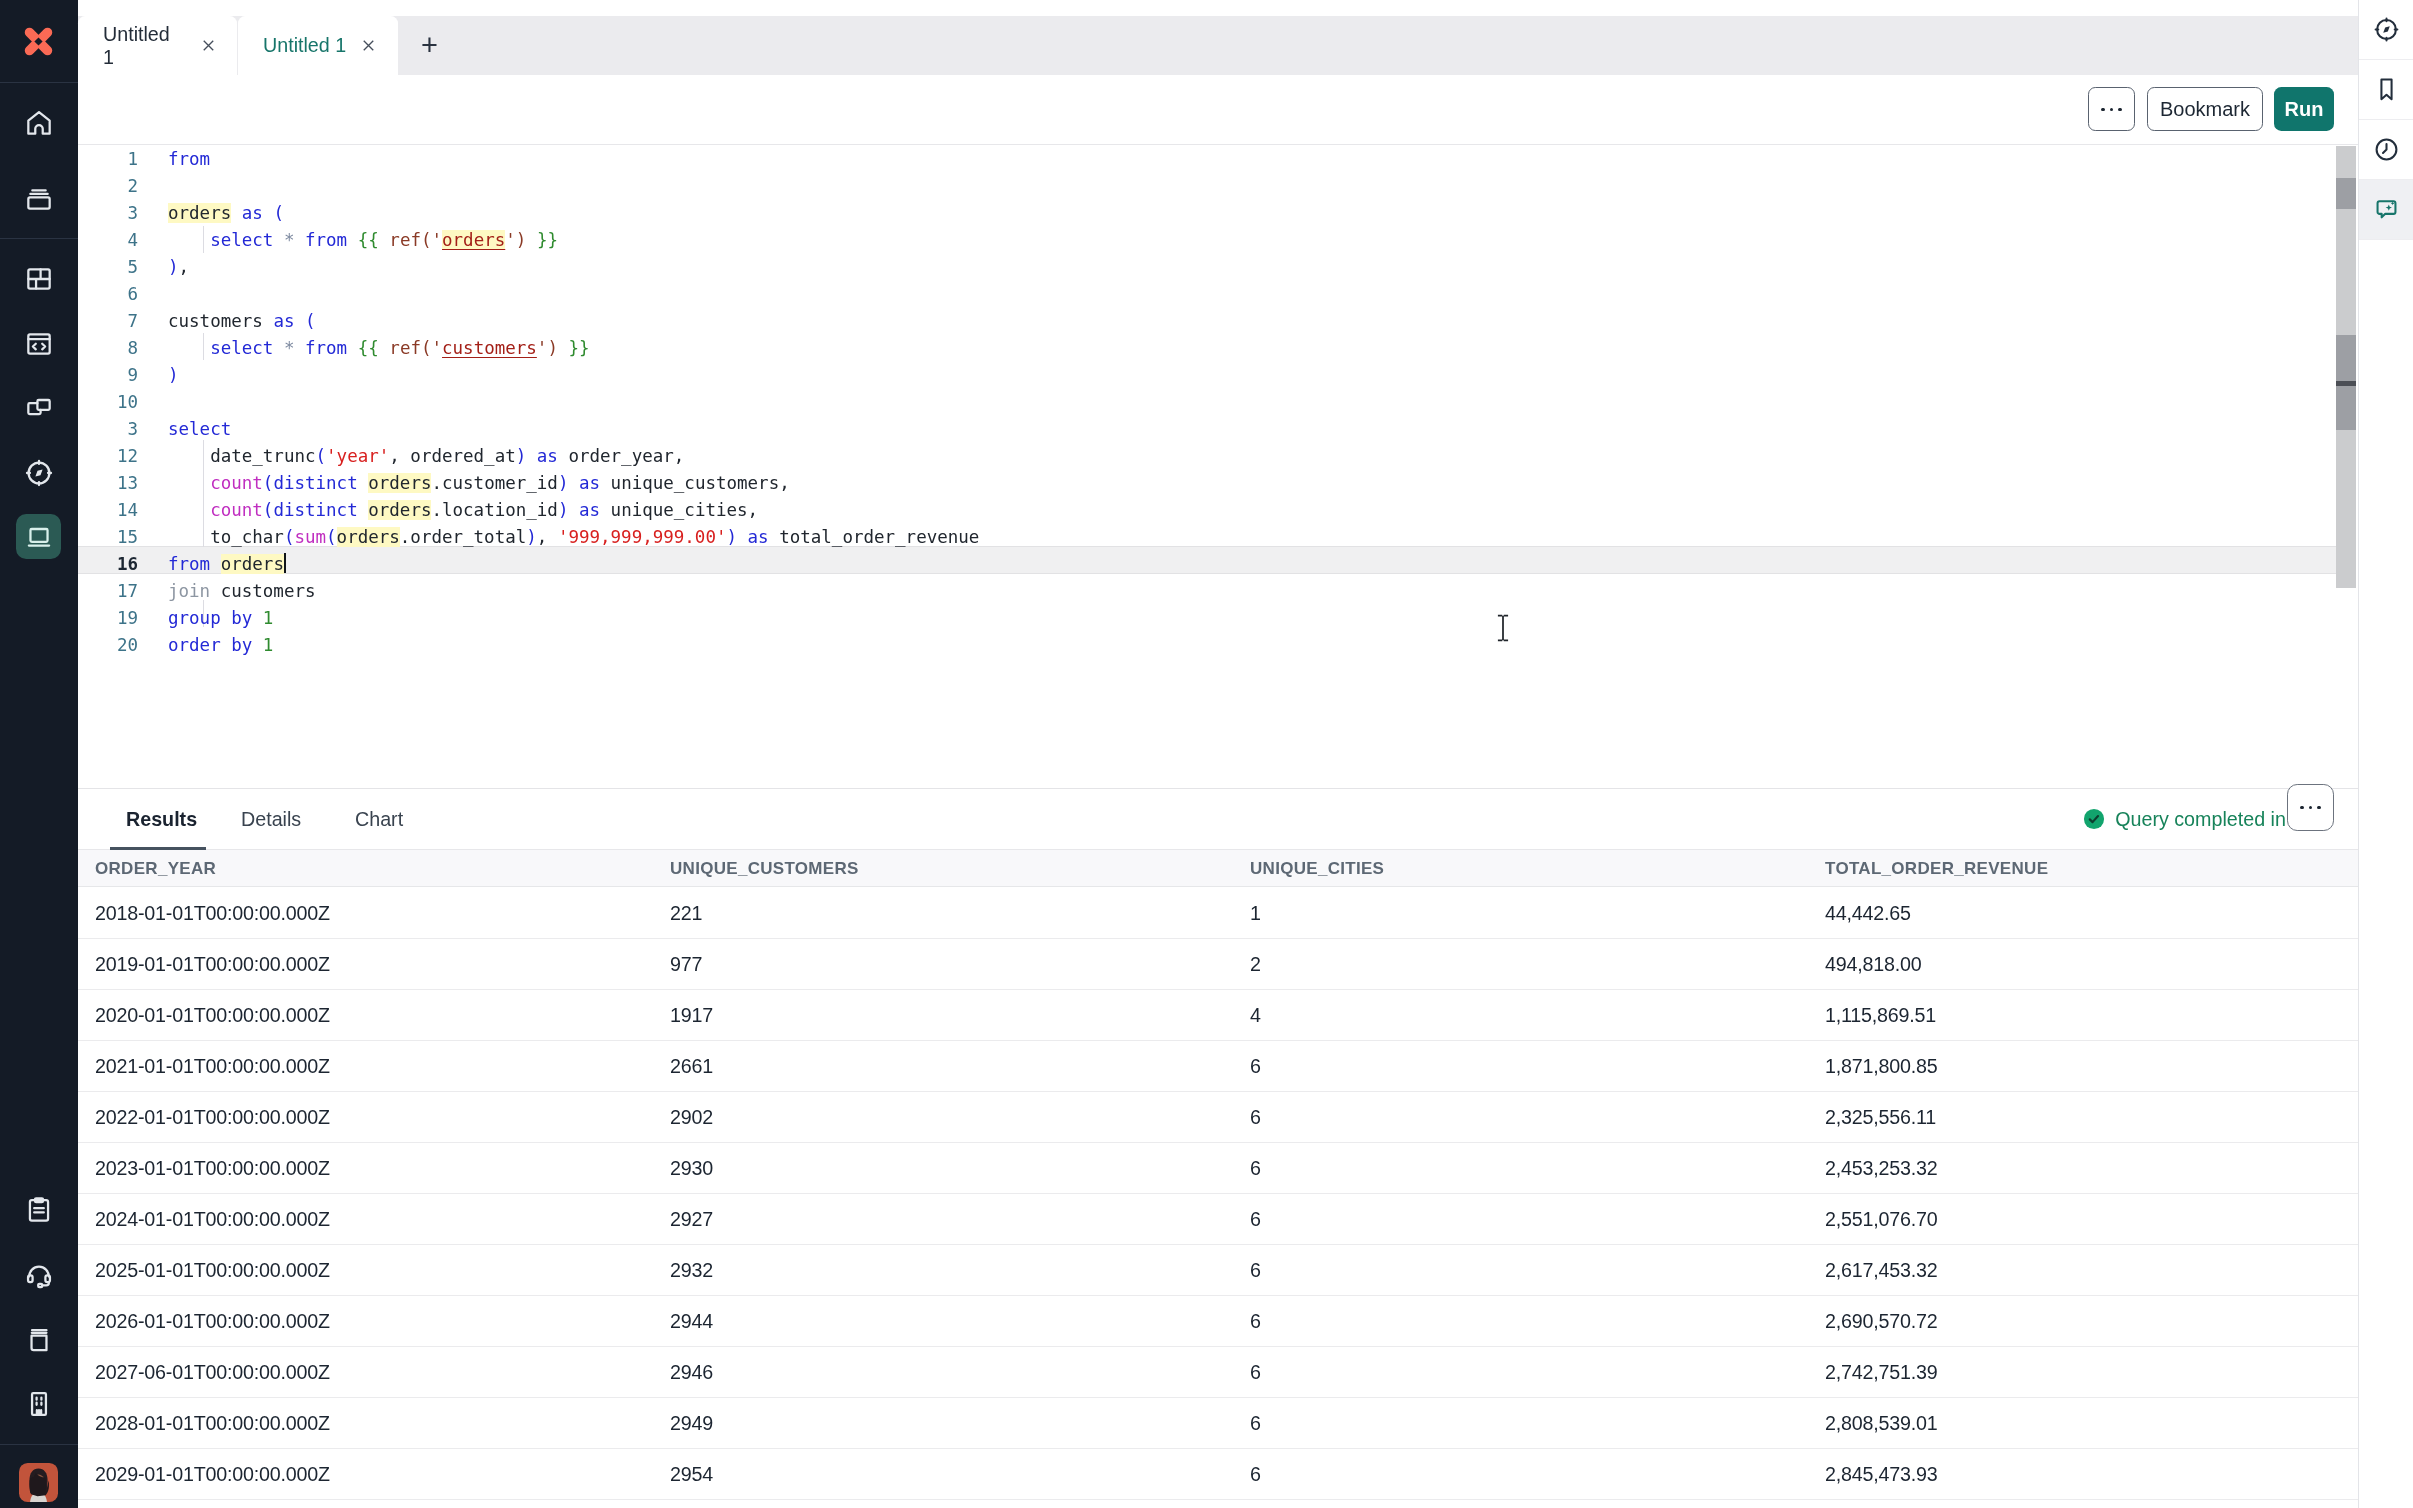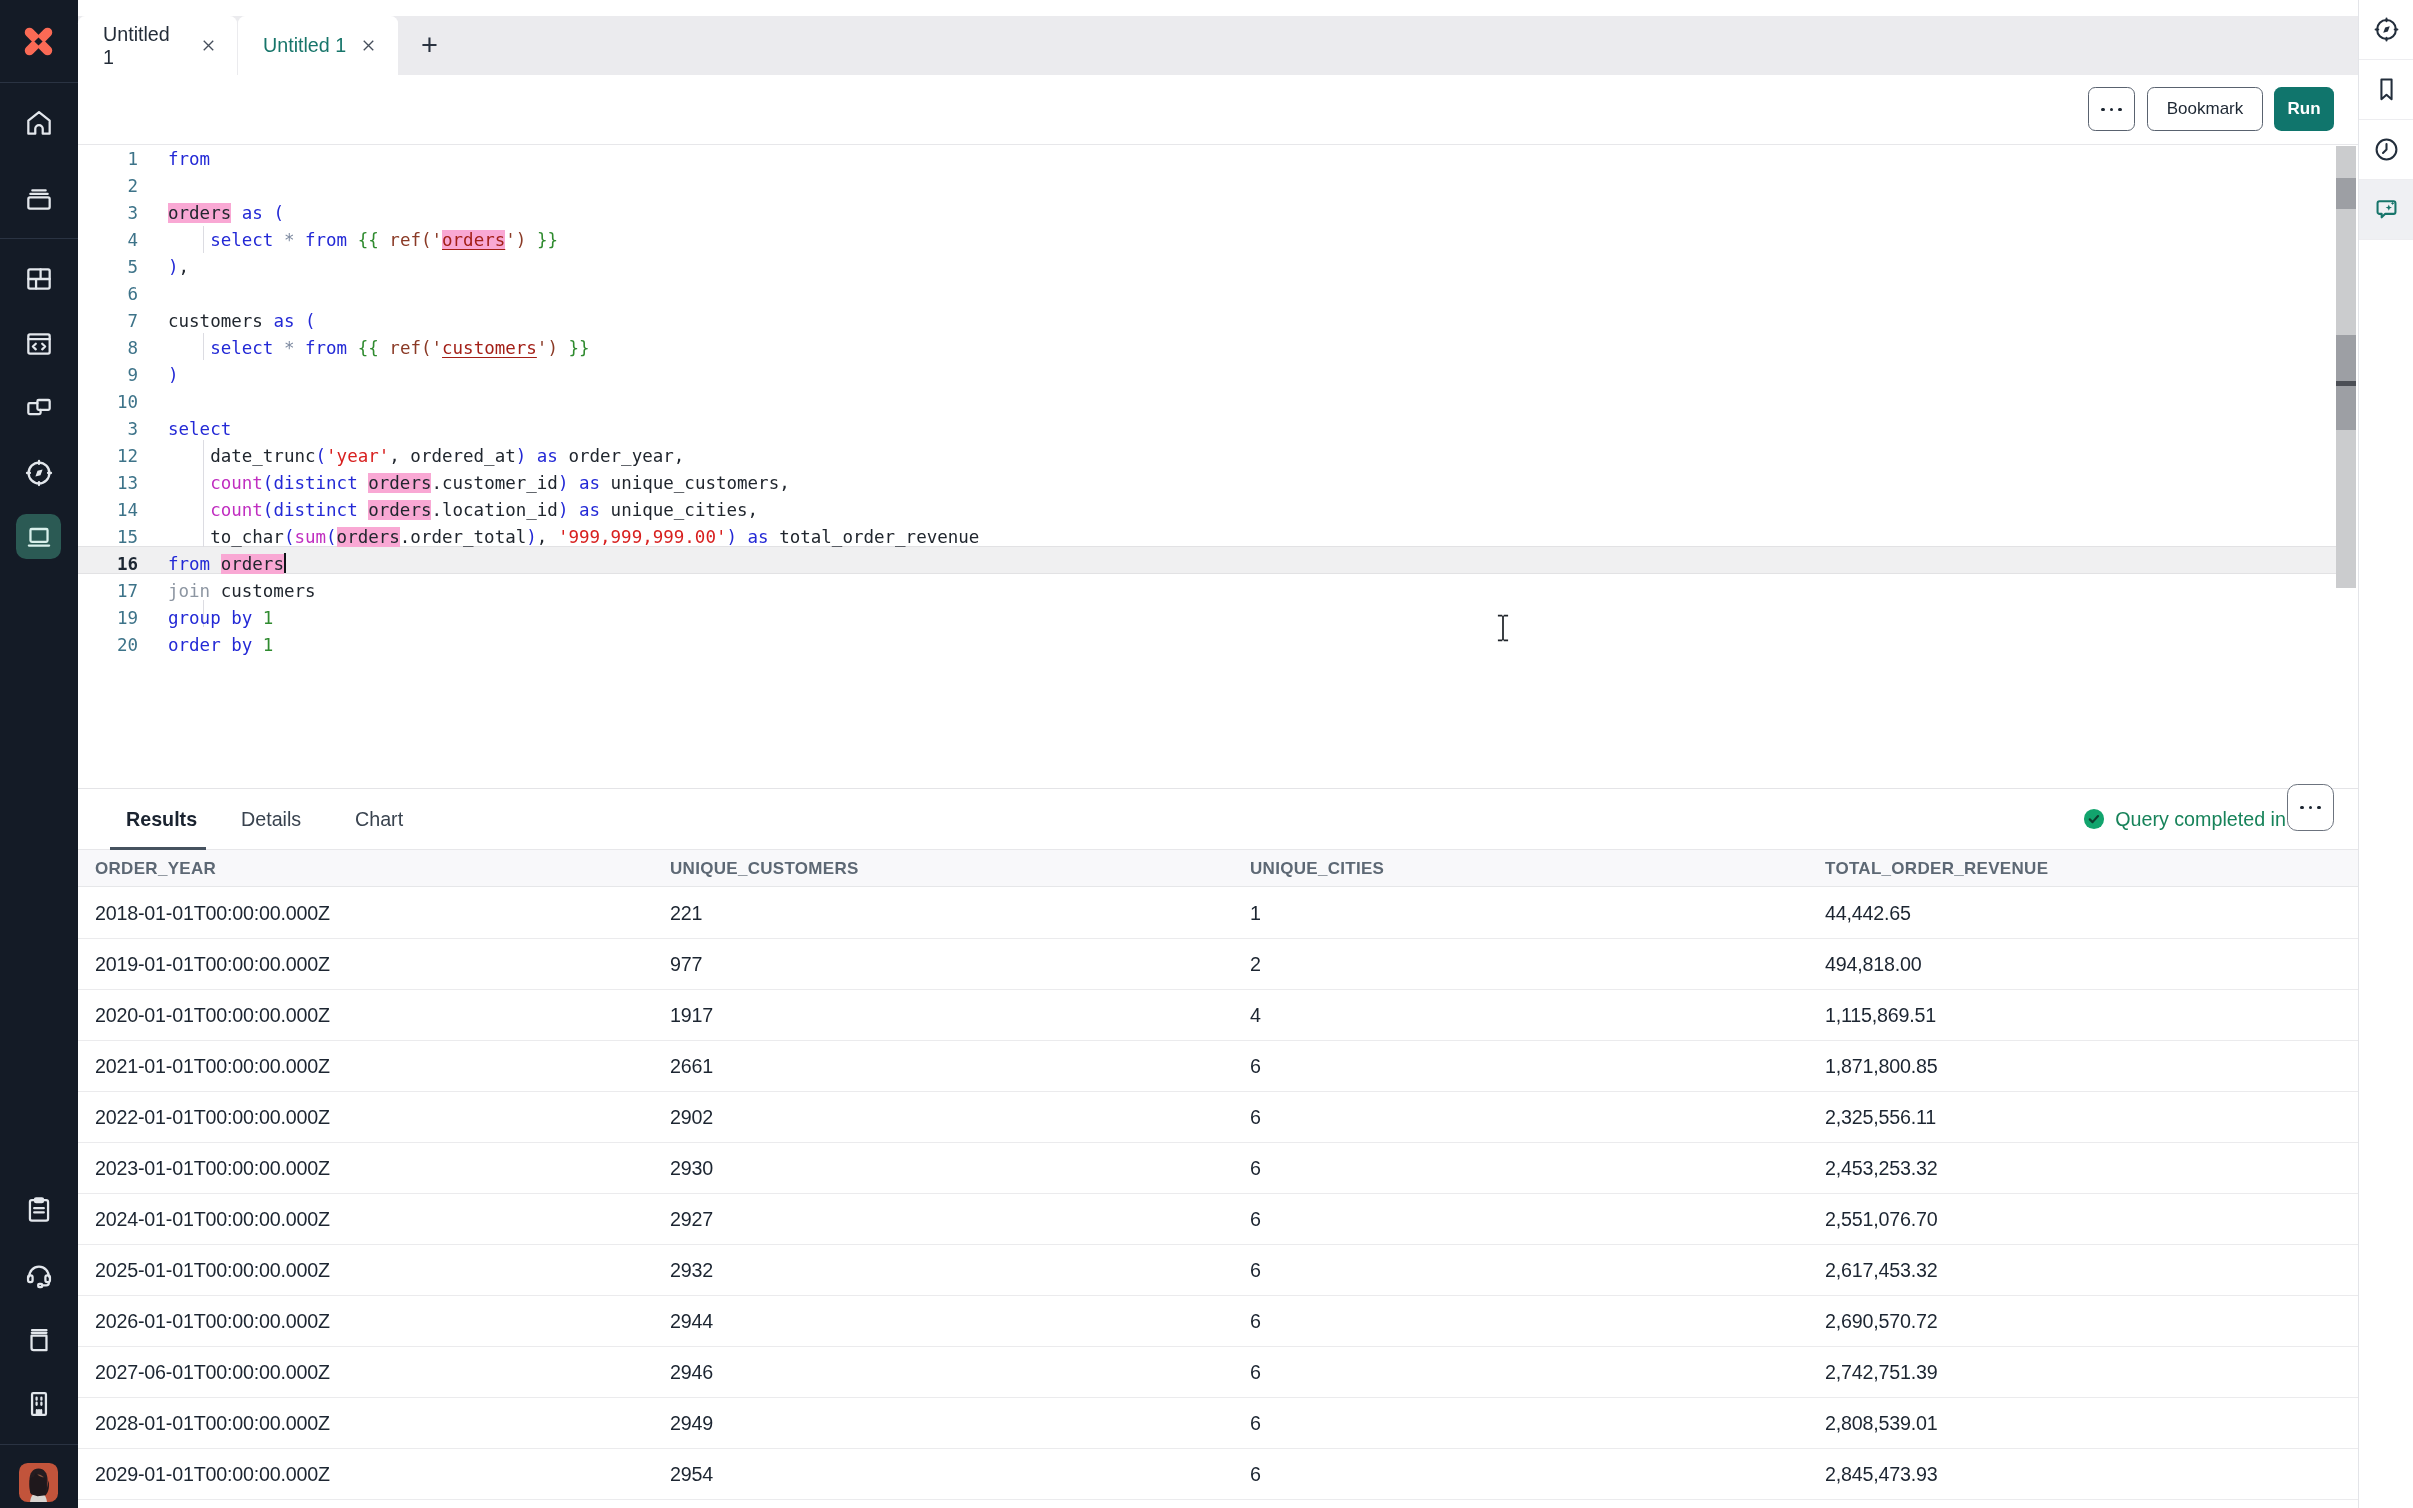--- a/index.html
+++ b/index.html
@@ -38,21 +38,21 @@
   #wtab-1 { left:160px; width:160px; }
   .tab-close { width:19px; height:19px; color:#454e5b; }
   #new-tab { position:absolute; left:334px; top:11.7px; width:35px; height:35px;
     font-size:29px; font-weight:300; color:#2a3340; display:flex; align-items:center; justify-content:center; }
 
   
   #toolbar { position:absolute; left:0; top:59px; width:2280px; height:70px; background:#fff;
     border-bottom:0.7px solid #e7e7ea; }
   .tbtn { position:absolute; top:12.4px; height:44px; border:1.5px solid #59626f; border-radius:7.3px;
     background:#fff; display:flex; align-items:center; justify-content:center;
-    font-size:17px; color:#1d2733; }
+    font-size:20px; color:#1d2733; }
   #more-btn { left:2010px; width:47px; }
   #bookmark-btn { left:2069px; width:116px; }
   #run-btn { left:2196px; width:60px; border:none; background:#10756c; color:#fff; font-weight:bold; }
   .dots { display:flex; gap:5.1px; }
   .dots i { width:3.6px; height:3.6px; border-radius:50%; background:#1b2430; }
 
   
   #editor { position:absolute; left:0; top:129px; width:2280px; height:643px; background:#fff;
     font-family:"DejaVu Sans Mono", monospace; font-size:17.5px; }
   #active-band { position:absolute; left:0; top:401px; width:2258px; height:28px; background:#f0f0f1;
@@ -65,21 +65,21 @@
   .kw { color:#2329d6; }
   .fn { color:#c02ec0; }
   .str { color:#d8201f; }
   .num { color:#2f8b2f; }
   .jj { color:#2f8b2f; }
   .jr { color:#8a3a26; }
   .rn { color:#a31f17; text-decoration:underline; text-underline-offset:2.9px; }
   .gr { color:#8d96a2; }
   .op { color:#7d8aa0; }
   .df { color:#20262e; }
-  .hl { background:#f9a8d4; }
+  .hl { background:#fef9c3; }
   .caret { display:inline-block; width:2.2px; height:20.4px; background:#101418; vertical-align:-3.6px; }
   .iguide { position:absolute; left:125px; width:0.7px; background:#dcdce2; }
   #ig1 { top:81px; height:27px; } #ig2 { top:188px; height:27px; }
   #ig3 { top:295px; height:107px; } #ig4 { top:455px; height:27px; }
   #ed-scroll { position:absolute; left:2258px; top:0.7px; width:20.4px; height:442px; background:#cbccce; }
   .ethumb { position:absolute; left:0; width:20.4px; background:#9d9fa4; }
   #eth1 { top:32px; height:31px; } #eth2 { top:189px; height:95px; }
   #ed-mark { position:absolute; left:0; top:235px; width:20.4px; height:5.1px; background:#4b4e55; }
   #ibeam { position:absolute; left:1417px; top:469px; width:16px; height:28px; color:#20252b; }
 

